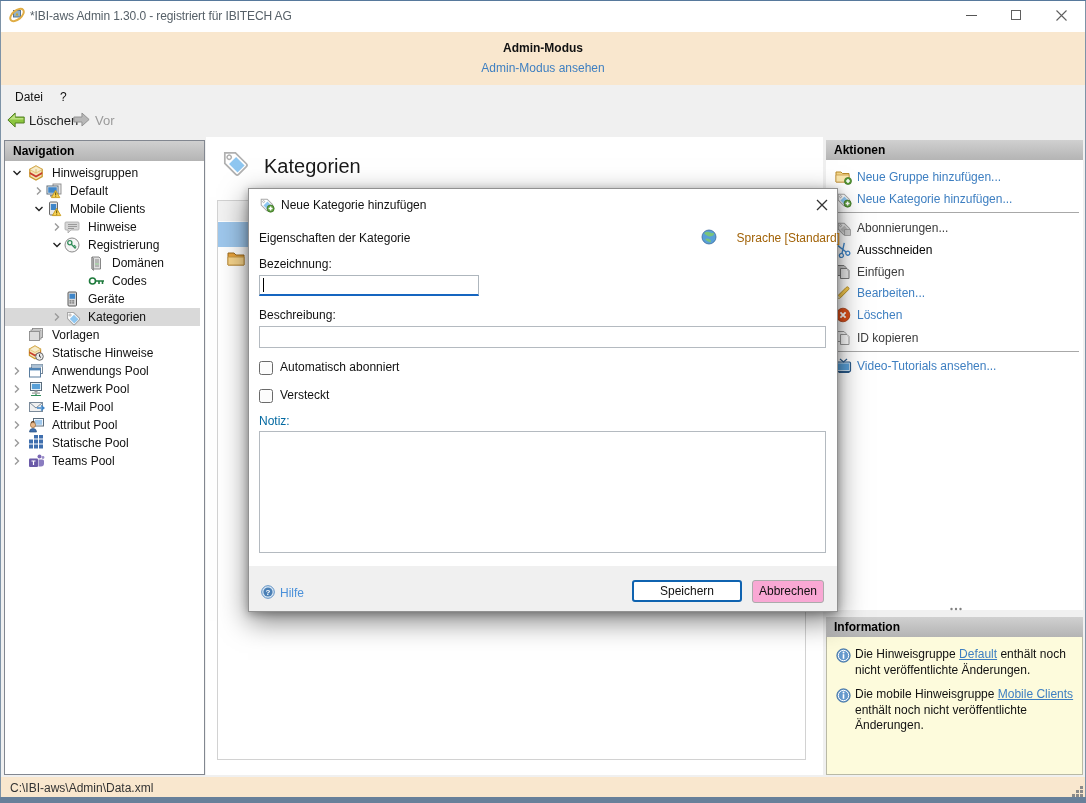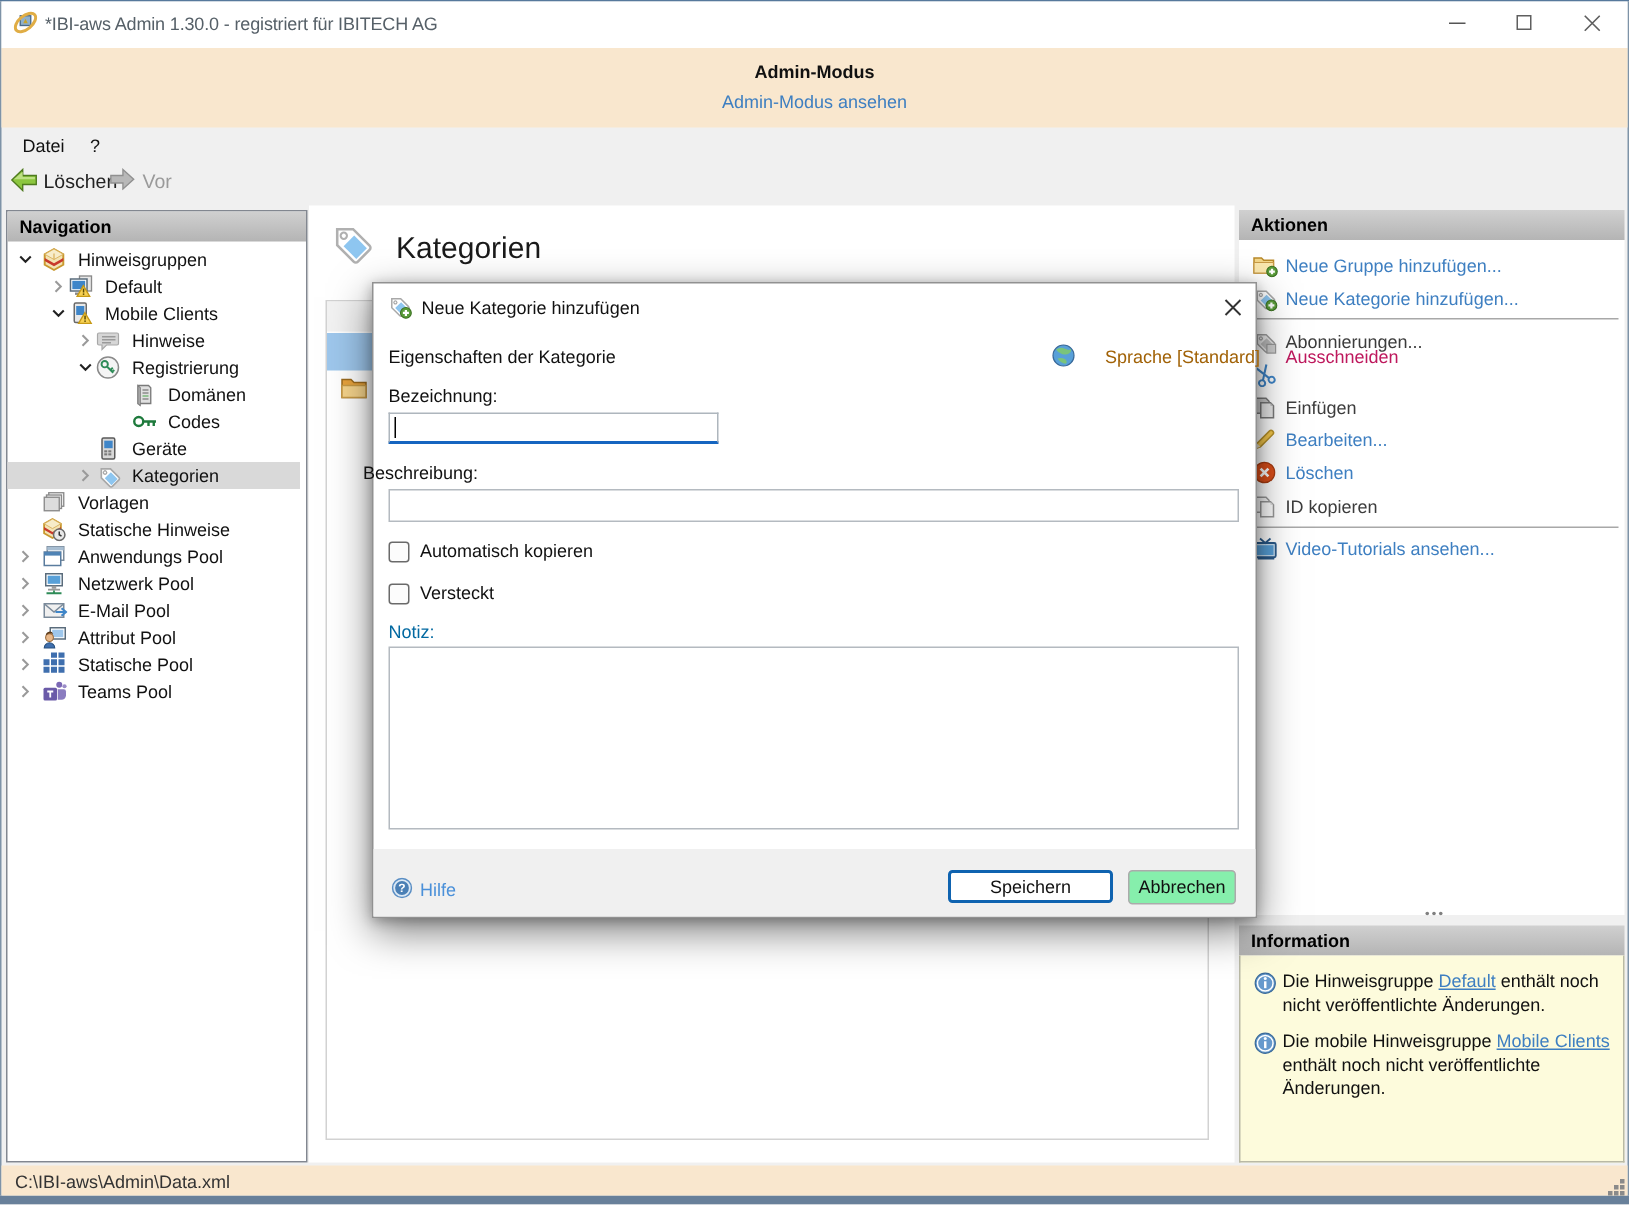--- a/index.html
+++ b/index.html
@@ -339,21 +339,21 @@
 <div class="arow" style="left:857px;top:220px;color:#3c3c3c">Abonnierungen...</div>
 <div class="aic" style="left:835px;top:242px">
     <svg width="16" height="16" viewBox="0 0 16 16">
       <g transform="rotate(-20 8 8)">
         <circle cx="4.6" cy="12.6" r="2" fill="none" stroke="#3f86c9" stroke-width="1.3"></circle>
         <circle cx="11.4" cy="12.6" r="2" fill="none" stroke="#3f86c9" stroke-width="1.3"></circle>
         <path d="M5.8,11 L11.6,1.8 M10.2,11 L4.4,1.8" stroke="#3f86c9" stroke-width="1.4" fill="none"></path>
       </g>
     </svg>
   </div>
-<div class="arow" style="left:857px;top:230px;color:#be185d">Ausschneiden</div>
+<div class="arow" style="left:857px;top:242px;color:#000000">Ausschneiden</div>
 <div class="aic" style="left:835px;top:264px">
     <svg width="16" height="16" viewBox="0 0 16 16">
       <path d="M2.5,1.5 h6.5 l2,2 v8 h-8.5 Z" fill="#c9c9c9" stroke="#7a7a7a" stroke-width="1"></path>
       <path d="M5.5,4.5 h6.5 l2,2 v8 h-8.5 Z" fill="#e9e9e9" stroke="#7a7a7a" stroke-width="1"></path>
       <path d="M12,4.5 l0,2 2,0 Z" fill="#b0b0b0"></path>
     </svg>
   </div>
 <div class="arow" style="left:857px;top:264px;color:#3c3c3c">Einfügen</div>
 <div class="aic" style="left:835px;top:285px">
     <svg width="16" height="16" viewBox="0 0 16 16">
@@ -449,31 +449,31 @@
 <svg width="16" height="16" viewBox="0 0 16 16">
       <circle cx="8" cy="8" r="7" fill="#58a0d8" stroke="#3a6a9a" stroke-width="0.8"></circle>
       <path d="M3,4 Q6,2 9,3.5 Q12,5 13,3.5 Q13.5,6 11,7 Q8,8 6,6.5 Q4,5.5 3,4 Z" fill="#7ac47a"></path>
       <path d="M4,10 Q7,9 9,10.5 Q11,12 9.5,13.5 Q6,13 4,10 Z" fill="#7ac47a"></path>
     </svg>
   </div>
 <div class="abs" style="right:246px;top:231px;color:#a16207">Sprache [Standard]</div>
 <div class="abs" style="left:259px;top:257px;color:#111">Bezeichnung:</div>
 <div class="abs" style="left:259px;top:275px;width:220px;height:21px;background:#fff;border:1px solid #aeb6bd;border-bottom:2px solid #1565c0"></div>
 <div class="abs" style="left:263px;top:278px;width:1px;height:14px;background:#000"></div>
-<div class="abs" style="left:242px;top:308px;color:#111">Beschreibung:</div>
+<div class="abs" style="left:259px;top:308px;color:#111">Beschreibung:</div>
 <div class="abs" style="left:259px;top:326px;width:567px;height:22px;background:#fff;border:1px solid #b4bac0"></div>
 <div class="abs" style="left:259px;top:361px;width:14px;height:14px;background:#fcfcfc;border:1px solid #6a6a6a;border-radius:2.5px"></div>
-<div class="abs" style="left:280px;top:360px;color:#111">Automatisch kopieren</div>
+<div class="abs" style="left:280px;top:360px;color:#111">Automatisch abonniert</div>
 <div class="abs" style="left:259px;top:389px;width:14px;height:14px;background:#fcfcfc;border:1px solid #6a6a6a;border-radius:2.5px"></div>
 <div class="abs" style="left:280px;top:388px;color:#111">Versteckt</div>
 <div class="abs" style="left:259px;top:414px;color:#0369a1">Notiz:</div>
 <div class="abs" style="left:259px;top:431px;width:567px;height:122px;background:#fff;border:1px solid #b4bac0"></div>
 <div class="abs" style="left:249px;top:566px;width:588px;height:45px;background:#f0f0f0"></div>
 <div class="abs" style="left:261px;top:585px;width:14px;height:14px">
 <svg width="14" height="14" viewBox="0 0 14 14">
       <circle cx="7" cy="7" r="6.3" fill="#dce9f5" stroke="#5a8ec4" stroke-width="1"></circle>
       <circle cx="7" cy="7" r="4.6" fill="#4a7fb5"></circle>
       <text x="7" y="9.8" font-size="8" font-family="Liberation Sans" font-weight="bold" fill="#fff" text-anchor="middle">?</text>
     </svg>
   </div>
 <div class="abs" style="left:280px;top:586px;color:#4a90d9">Hilfe</div>
 <div class="abs" style="left:632px;top:580px;width:110px;height:22px;background:#fff;border:2px solid #0f63b0;border-radius:3px;text-align:center;line-height:18px;color:#111">Speichern</div>
-<div class="abs" style="left:752px;top:580px;width:72px;height:23px;background:#86efac;border:1px solid #ababab;border-radius:3px;text-align:center;line-height:20px;color:#111">Abbrechen</div>
+<div class="abs" style="left:752px;top:580px;width:72px;height:23px;background:#f9a8d4;border:1px solid #ababab;border-radius:3px;text-align:center;line-height:20px;color:#111">Abbrechen</div>
 
 </body></html>

